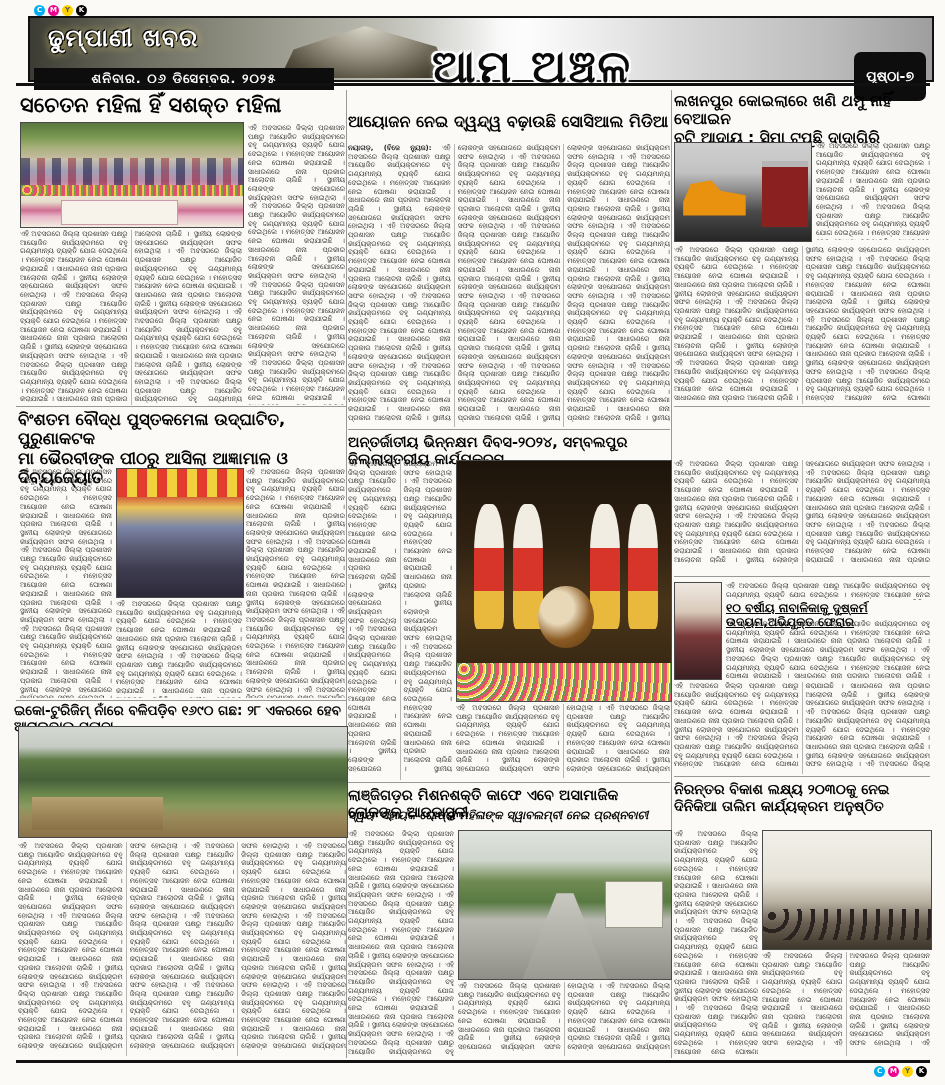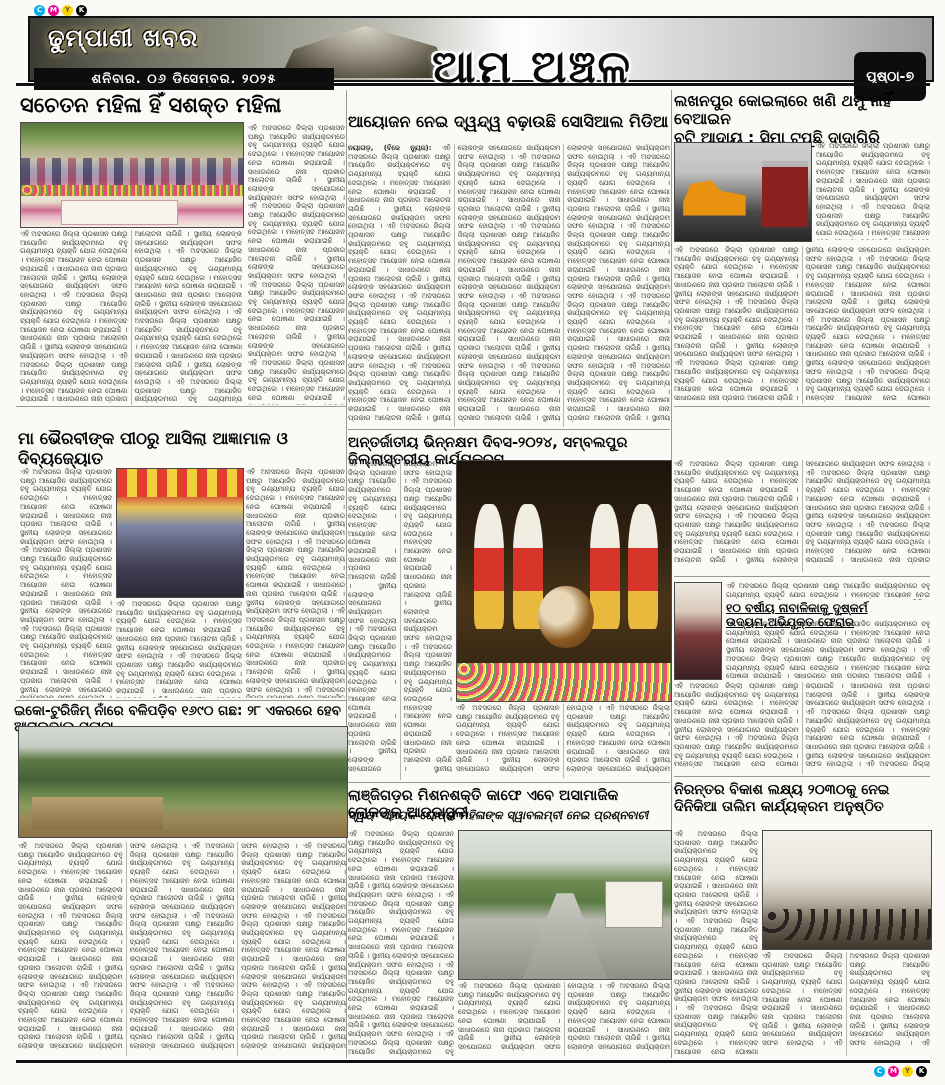--- a/index.html
+++ b/index.html
@@ -133,21 +133,21 @@
     <span>ବଟି ଆଦାୟ : ସିମା ଟପୁଛି ଦାଦାଗିରି</span>
   </div>
   <div class="photo ph-coal" style="left:674px;top:142px;width:136px;height:98px;">
     <div class="loader"></div>
     <div class="truck"></div>
   </div>
   <div class="bt" style="left:816px;top:142px;width:114px;height:98px;">ଏହି ଅବସରରେ ଜିଲ୍ଲା ପ୍ରଶାସନ ପକ୍ଷରୁ ଆୟୋଜିତ କାର୍ଯ୍ୟକ୍ରମରେ ବହୁ ଗଣ୍ୟମାନ୍ୟ ବ୍ୟକ୍ତି ଯୋଗ ଦେଇଥିଲେ । ମହୋତ୍ସବ ଆୟୋଜନ ନେଇ ଘୋଷଣା କରାଯାଇଛି । ସାଧାରଣରେ ନାନା ପ୍ରକାର ଆଲୋଚନା ଚାଲିଛି । ସ୍ଥାନୀୟ ଲୋକଙ୍କ ସହଯୋଗରେ କାର୍ଯ୍ୟକ୍ରମ ସଫଳ ହୋଇଥିଲା । ଏହି ଅବସରରେ ଜିଲ୍ଲା ପ୍ରଶାସନ ପକ୍ଷରୁ ଆୟୋଜିତ କାର୍ଯ୍ୟକ୍ରମରେ ବହୁ ଗଣ୍ୟମାନ୍ୟ ବ୍ୟକ୍ତି ଯୋଗ ଦେଇଥିଲେ । ମହୋତ୍ସବ ଆୟୋଜନ ନେଇ ଘୋଷଣା କରାଯାଇଛି । ସାଧାରଣରେ ନାନା ପ୍ରକାର ଆଲୋଚନା ଚାଲିଛି । ସ୍ଥାନୀୟ ଲୋକଙ୍କ ସହଯୋଗରେ କାର୍ଯ୍ୟକ୍ରମ ସଫଳ ହୋଇଥିଲା । ଏହି ଅବସରରେ ଜିଲ୍ଲା ପ୍ରଶାସନ ପକ୍ଷରୁ ଆୟୋଜିତ କାର୍ଯ୍ୟକ୍ରମରେ ବହୁ ଗଣ୍ୟମାନ୍ୟ ବ୍ୟକ୍ତି ଯୋଗ ଦେଇଥିଲେ । ମହୋତ୍ସବ ଆୟୋଜନ ନେଇ ଘୋଷଣା କରାଯାଇଛି । ସାଧାରଣରେ ନାନା ପ୍ରକାର ଆଲୋଚନା ଚାଲିଛି । ସ୍ଥାନୀୟ ଲୋକଙ୍କ ସହଯୋଗରେ କାର୍ଯ୍ୟକ୍ରମ ସଫଳ ହୋଇଥିଲା ।</div>
   <div class="bt cols2" style="left:674px;top:246px;width:256px;height:158px;">ଏହି ଅବସରରେ ଜିଲ୍ଲା ପ୍ରଶାସନ ପକ୍ଷରୁ ଆୟୋଜିତ କାର୍ଯ୍ୟକ୍ରମରେ ବହୁ ଗଣ୍ୟମାନ୍ୟ ବ୍ୟକ୍ତି ଯୋଗ ଦେଇଥିଲେ । ମହୋତ୍ସବ ଆୟୋଜନ ନେଇ ଘୋଷଣା କରାଯାଇଛି । ସାଧାରଣରେ ନାନା ପ୍ରକାର ଆଲୋଚନା ଚାଲିଛି । ସ୍ଥାନୀୟ ଲୋକଙ୍କ ସହଯୋଗରେ କାର୍ଯ୍ୟକ୍ରମ ସଫଳ ହୋଇଥିଲା । ଏହି ଅବସରରେ ଜିଲ୍ଲା ପ୍ରଶାସନ ପକ୍ଷରୁ ଆୟୋଜିତ କାର୍ଯ୍ୟକ୍ରମରେ ବହୁ ଗଣ୍ୟମାନ୍ୟ ବ୍ୟକ୍ତି ଯୋଗ ଦେଇଥିଲେ । ମହୋତ୍ସବ ଆୟୋଜନ ନେଇ ଘୋଷଣା କରାଯାଇଛି । ସାଧାରଣରେ ନାନା ପ୍ରକାର ଆଲୋଚନା ଚାଲିଛି । ସ୍ଥାନୀୟ ଲୋକଙ୍କ ସହଯୋଗରେ କାର୍ଯ୍ୟକ୍ରମ ସଫଳ ହୋଇଥିଲା । ଏହି ଅବସରରେ ଜିଲ୍ଲା ପ୍ରଶାସନ ପକ୍ଷରୁ ଆୟୋଜିତ କାର୍ଯ୍ୟକ୍ରମରେ ବହୁ ଗଣ୍ୟମାନ୍ୟ ବ୍ୟକ୍ତି ଯୋଗ ଦେଇଥିଲେ । ମହୋତ୍ସବ ଆୟୋଜନ ନେଇ ଘୋଷଣା କରାଯାଇଛି । ସାଧାରଣରେ ନାନା ପ୍ରକାର ଆଲୋଚନା ଚାଲିଛି । ସ୍ଥାନୀୟ ଲୋକଙ୍କ ସହଯୋଗରେ କାର୍ଯ୍ୟକ୍ରମ ସଫଳ ହୋଇଥିଲା । ଏହି ଅବସରରେ ଜିଲ୍ଲା ପ୍ରଶାସନ ପକ୍ଷରୁ ଆୟୋଜିତ କାର୍ଯ୍ୟକ୍ରମରେ ବହୁ ଗଣ୍ୟମାନ୍ୟ ବ୍ୟକ୍ତି ଯୋଗ ଦେଇଥିଲେ । ମହୋତ୍ସବ ଆୟୋଜନ ନେଇ ଘୋଷଣା କରାଯାଇଛି । ସାଧାରଣରେ ନାନା ପ୍ରକାର ଆଲୋଚନା ଚାଲିଛି । ସ୍ଥାନୀୟ ଲୋକଙ୍କ ସହଯୋଗରେ କାର୍ଯ୍ୟକ୍ରମ ସଫଳ ହୋଇଥିଲା । ଏହି ଅବସରରେ ଜିଲ୍ଲା ପ୍ରଶାସନ ପକ୍ଷରୁ ଆୟୋଜିତ କାର୍ଯ୍ୟକ୍ରମରେ ବହୁ ଗଣ୍ୟମାନ୍ୟ ବ୍ୟକ୍ତି ଯୋଗ ଦେଇଥିଲେ । ମହୋତ୍ସବ ଆୟୋଜନ ନେଇ ଘୋଷଣା କରାଯାଇଛି । ସାଧାରଣରେ ନାନା ପ୍ରକାର ଆଲୋଚନା ଚାଲିଛି । ସ୍ଥାନୀୟ ଲୋକଙ୍କ ସହଯୋଗରେ କାର୍ଯ୍ୟକ୍ରମ ସଫଳ ହୋଇଥିଲା । ଏହି ଅବସରରେ ଜିଲ୍ଲା ପ୍ରଶାସନ ପକ୍ଷରୁ ଆୟୋଜିତ କାର୍ଯ୍ୟକ୍ରମରେ ବହୁ ଗଣ୍ୟମାନ୍ୟ ବ୍ୟକ୍ତି ଯୋଗ ଦେଇଥିଲେ । ମହୋତ୍ସବ ଆୟୋଜନ ନେଇ ଘୋଷଣା କରାଯାଇଛି । ସାଧାରଣରେ ନାନା ପ୍ରକାର ଆଲୋଚନା ଚାଲିଛି । ସ୍ଥାନୀୟ ଲୋକଙ୍କ ସହଯୋଗରେ କାର୍ଯ୍ୟକ୍ରମ ସଫଳ ହୋଇଥିଲା । ଏହି ଅବସରରେ ଜିଲ୍ଲା ପ୍ରଶାସନ ପକ୍ଷରୁ ଆୟୋଜିତ କାର୍ଯ୍ୟକ୍ରମରେ ବହୁ ଗଣ୍ୟମାନ୍ୟ ବ୍ୟକ୍ତି ଯୋଗ ଦେଇଥିଲେ । ମହୋତ୍ସବ ଆୟୋଜନ ନେଇ ଘୋଷଣା କରାଯାଇଛି । ସାଧାରଣରେ ନାନା ପ୍ରକାର ଆଲୋଚନା ଚାଲିଛି । ସ୍ଥାନୀୟ ଲୋକଙ୍କ ସହଯୋଗରେ କାର୍ଯ୍ୟକ୍ରମ ସଫଳ ହୋଇଥିଲା ।</div>
 
   <div class="hl" style="left:18px;top:410px;width:328px;font-size:16.5px;">
-    <br>
+    <span>ବିଂଶତମ ବୌଦ୍ଧ ପୁସ୍ତକମେଳା ଉଦ୍‌ଘାଟିତ, ପୁରୁଣାକଟକ</span><br>
     <span>ମା ଭୈରବୀଙ୍କ ପୀଠରୁ ଆସିଲା ଆଜ୍ଞାମାଳ ଓ ଦିବ୍ୟଜ୍ୟୋତ</span>
   </div>
   <div class="bt" style="left:20px;top:468px;width:92px;height:230px;">ଏହି ଅବସରରେ ଜିଲ୍ଲା ପ୍ରଶାସନ ପକ୍ଷରୁ ଆୟୋଜିତ କାର୍ଯ୍ୟକ୍ରମରେ ବହୁ ଗଣ୍ୟମାନ୍ୟ ବ୍ୟକ୍ତି ଯୋଗ ଦେଇଥିଲେ । ମହୋତ୍ସବ ଆୟୋଜନ ନେଇ ଘୋଷଣା କରାଯାଇଛି । ସାଧାରଣରେ ନାନା ପ୍ରକାର ଆଲୋଚନା ଚାଲିଛି । ସ୍ଥାନୀୟ ଲୋକଙ୍କ ସହଯୋଗରେ କାର୍ଯ୍ୟକ୍ରମ ସଫଳ ହୋଇଥିଲା । ଏହି ଅବସରରେ ଜିଲ୍ଲା ପ୍ରଶାସନ ପକ୍ଷରୁ ଆୟୋଜିତ କାର୍ଯ୍ୟକ୍ରମରେ ବହୁ ଗଣ୍ୟମାନ୍ୟ ବ୍ୟକ୍ତି ଯୋଗ ଦେଇଥିଲେ । ମହୋତ୍ସବ ଆୟୋଜନ ନେଇ ଘୋଷଣା କରାଯାଇଛି । ସାଧାରଣରେ ନାନା ପ୍ରକାର ଆଲୋଚନା ଚାଲିଛି । ସ୍ଥାନୀୟ ଲୋକଙ୍କ ସହଯୋଗରେ କାର୍ଯ୍ୟକ୍ରମ ସଫଳ ହୋଇଥିଲା । ଏହି ଅବସରରେ ଜିଲ୍ଲା ପ୍ରଶାସନ ପକ୍ଷରୁ ଆୟୋଜିତ କାର୍ଯ୍ୟକ୍ରମରେ ବହୁ ଗଣ୍ୟମାନ୍ୟ ବ୍ୟକ୍ତି ଯୋଗ ଦେଇଥିଲେ । ମହୋତ୍ସବ ଆୟୋଜନ ନେଇ ଘୋଷଣା କରାଯାଇଛି । ସାଧାରଣରେ ନାନା ପ୍ରକାର ଆଲୋଚନା ଚାଲିଛି । ସ୍ଥାନୀୟ ଲୋକଙ୍କ ସହଯୋଗରେ କାର୍ଯ୍ୟକ୍ରମ ସଫଳ ହୋଇଥିଲା । ଏହି ଅବସରରେ ଜିଲ୍ଲା ପ୍ରଶାସନ ପକ୍ଷରୁ ଆୟୋଜିତ କାର୍ଯ୍ୟକ୍ରମରେ ବହୁ ଗଣ୍ୟମାନ୍ୟ ବ୍ୟକ୍ତି ଯୋଗ ଦେଇଥିଲେ । ମହୋତ୍ସବ ଆୟୋଜନ ନେଇ ଘୋଷଣା କରାଯାଇଛି । ସାଧାରଣରେ ନାନା ପ୍ରକାର ଆଲୋଚନା ଚାଲିଛି । ସ୍ଥାନୀୟ ଲୋକଙ୍କ ସହଯୋଗରେ କାର୍ଯ୍ୟକ୍ରମ ସଫଳ ହୋଇଥିଲା । ଏହି ଅବସରରେ ଜିଲ୍ଲା ପ୍ରଶାସନ ପକ୍ଷରୁ ଆୟୋଜିତ କାର୍ଯ୍ୟକ୍ରମରେ ବହୁ ଗଣ୍ୟମାନ୍ୟ ବ୍ୟକ୍ତି ଯୋଗ ଦେଇଥିଲେ । ମହୋତ୍ସବ ଆୟୋଜନ ନେଇ ଘୋଷଣା କରାଯାଇଛି । ସାଧାରଣରେ ନାନା ପ୍ରକାର ଆଲୋଚନା ଚାଲିଛି । ସ୍ଥାନୀୟ ଲୋକଙ୍କ ସହଯୋଗରେ କାର୍ଯ୍ୟକ୍ରମ ସଫଳ ହୋଇଥିଲା ।</div>
   <div class="photo ph-inaug" style="left:116px;top:468px;width:126px;height:128px;">
     <div class="tent"></div>
   </div>
   <div class="bt" style="left:116px;top:600px;width:126px;height:98px;">ଏହି ଅବସରରେ ଜିଲ୍ଲା ପ୍ରଶାସନ ପକ୍ଷରୁ ଆୟୋଜିତ କାର୍ଯ୍ୟକ୍ରମରେ ବହୁ ଗଣ୍ୟମାନ୍ୟ ବ୍ୟକ୍ତି ଯୋଗ ଦେଇଥିଲେ । ମହୋତ୍ସବ ଆୟୋଜନ ନେଇ ଘୋଷଣା କରାଯାଇଛି । ସାଧାରଣରେ ନାନା ପ୍ରକାର ଆଲୋଚନା ଚାଲିଛି । ସ୍ଥାନୀୟ ଲୋକଙ୍କ ସହଯୋଗରେ କାର୍ଯ୍ୟକ୍ରମ ସଫଳ ହୋଇଥିଲା । ଏହି ଅବସରରେ ଜିଲ୍ଲା ପ୍ରଶାସନ ପକ୍ଷରୁ ଆୟୋଜିତ କାର୍ଯ୍ୟକ୍ରମରେ ବହୁ ଗଣ୍ୟମାନ୍ୟ ବ୍ୟକ୍ତି ଯୋଗ ଦେଇଥିଲେ । ମହୋତ୍ସବ ଆୟୋଜନ ନେଇ ଘୋଷଣା କରାଯାଇଛି । ସାଧାରଣରେ ନାନା ପ୍ରକାର ଆଲୋଚନା ଚାଲିଛି । ସ୍ଥାନୀୟ ଲୋକଙ୍କ ସହଯୋଗରେ କାର୍ଯ୍ୟକ୍ରମ ସଫଳ ହୋଇଥିଲା । ଏହି ଅବସରରେ ଜିଲ୍ଲା ପ୍ରଶାସନ ପକ୍ଷରୁ ଆୟୋଜିତ କାର୍ଯ୍ୟକ୍ରମରେ ବହୁ ଗଣ୍ୟମାନ୍ୟ ବ୍ୟକ୍ତି ଯୋଗ ଦେଇଥିଲେ । ମହୋତ୍ସବ ଆୟୋଜନ ନେଇ ଘୋଷଣା କରାଯାଇଛି । ସାଧାରଣରେ ନାନା ପ୍ରକାର ଆଲୋଚନା ଚାଲିଛି । ସ୍ଥାନୀୟ ଲୋକଙ୍କ ସହଯୋଗରେ କାର୍ଯ୍ୟକ୍ରମ ସଫଳ ହୋଇଥିଲା ।</div>
   <div class="bt" style="left:246px;top:468px;width:99px;height:230px;">ଏହି ଅବସରରେ ଜିଲ୍ଲା ପ୍ରଶାସନ ପକ୍ଷରୁ ଆୟୋଜିତ କାର୍ଯ୍ୟକ୍ରମରେ ବହୁ ଗଣ୍ୟମାନ୍ୟ ବ୍ୟକ୍ତି ଯୋଗ ଦେଇଥିଲେ । ମହୋତ୍ସବ ଆୟୋଜନ ନେଇ ଘୋଷଣା କରାଯାଇଛି । ସାଧାରଣରେ ନାନା ପ୍ରକାର ଆଲୋଚନା ଚାଲିଛି । ସ୍ଥାନୀୟ ଲୋକଙ୍କ ସହଯୋଗରେ କାର୍ଯ୍ୟକ୍ରମ ସଫଳ ହୋଇଥିଲା । ଏହି ଅବସରରେ ଜିଲ୍ଲା ପ୍ରଶାସନ ପକ୍ଷରୁ ଆୟୋଜିତ କାର୍ଯ୍ୟକ୍ରମରେ ବହୁ ଗଣ୍ୟମାନ୍ୟ ବ୍ୟକ୍ତି ଯୋଗ ଦେଇଥିଲେ । ମହୋତ୍ସବ ଆୟୋଜନ ନେଇ ଘୋଷଣା କରାଯାଇଛି । ସାଧାରଣରେ ନାନା ପ୍ରକାର ଆଲୋଚନା ଚାଲିଛି । ସ୍ଥାନୀୟ ଲୋକଙ୍କ ସହଯୋଗରେ କାର୍ଯ୍ୟକ୍ରମ ସଫଳ ହୋଇଥିଲା । ଏହି ଅବସରରେ ଜିଲ୍ଲା ପ୍ରଶାସନ ପକ୍ଷରୁ ଆୟୋଜିତ କାର୍ଯ୍ୟକ୍ରମରେ ବହୁ ଗଣ୍ୟମାନ୍ୟ ବ୍ୟକ୍ତି ଯୋଗ ଦେଇଥିଲେ । ମହୋତ୍ସବ ଆୟୋଜନ ନେଇ ଘୋଷଣା କରାଯାଇଛି । ସାଧାରଣରେ ନାନା ପ୍ରକାର ଆଲୋଚନା ଚାଲିଛି । ସ୍ଥାନୀୟ ଲୋକଙ୍କ ସହଯୋଗରେ କାର୍ଯ୍ୟକ୍ରମ ସଫଳ ହୋଇଥିଲା । ଏହି ଅବସରରେ ଜିଲ୍ଲା ପ୍ରଶାସନ ପକ୍ଷରୁ ଆୟୋଜିତ କାର୍ଯ୍ୟକ୍ରମରେ ବହୁ ଗଣ୍ୟମାନ୍ୟ ବ୍ୟକ୍ତି ଯୋଗ ଦେଇଥିଲେ । ମହୋତ୍ସବ ଆୟୋଜନ ନେଇ ଘୋଷଣା କରାଯାଇଛି । ସାଧାରଣରେ ନାନା ପ୍ରକାର ଆଲୋଚନା ଚାଲିଛି । ସ୍ଥାନୀୟ ଲୋକଙ୍କ ସହଯୋଗରେ କାର୍ଯ୍ୟକ୍ରମ ସଫଳ ହୋଇଥିଲା । ଏହି ଅବସରରେ ଜିଲ୍ଲା ପ୍ରଶାସନ ପକ୍ଷରୁ ଆୟୋଜିତ କାର୍ଯ୍ୟକ୍ରମରେ ବହୁ ଗଣ୍ୟମାନ୍ୟ ବ୍ୟକ୍ତି ଯୋଗ ଦେଇଥିଲେ । ମହୋତ୍ସବ ଆୟୋଜନ ନେଇ ଘୋଷଣା କରାଯାଇଛି । ସାଧାରଣରେ ନାନା ପ୍ରକାର ଆଲୋଚନା ଚାଲିଛି । ସ୍ଥାନୀୟ ଲୋକଙ୍କ ସହଯୋଗରେ କାର୍ଯ୍ୟକ୍ରମ ସଫଳ ହୋଇଥିଲା ।</div>
 
   <div class="hl" style="left:348px;top:434px;width:322px;font-size:14.5px;">ଅନ୍ତର୍ଜାତୀୟ ଭିନ୍ନକ୍ଷମ ଦିବସ-୨୦୨୪, ସମ୍ବଲପୁର ଜିଲ୍ଲାସ୍ତରୀୟ କାର୍ଯ୍ୟକ୍ରମ</div>

